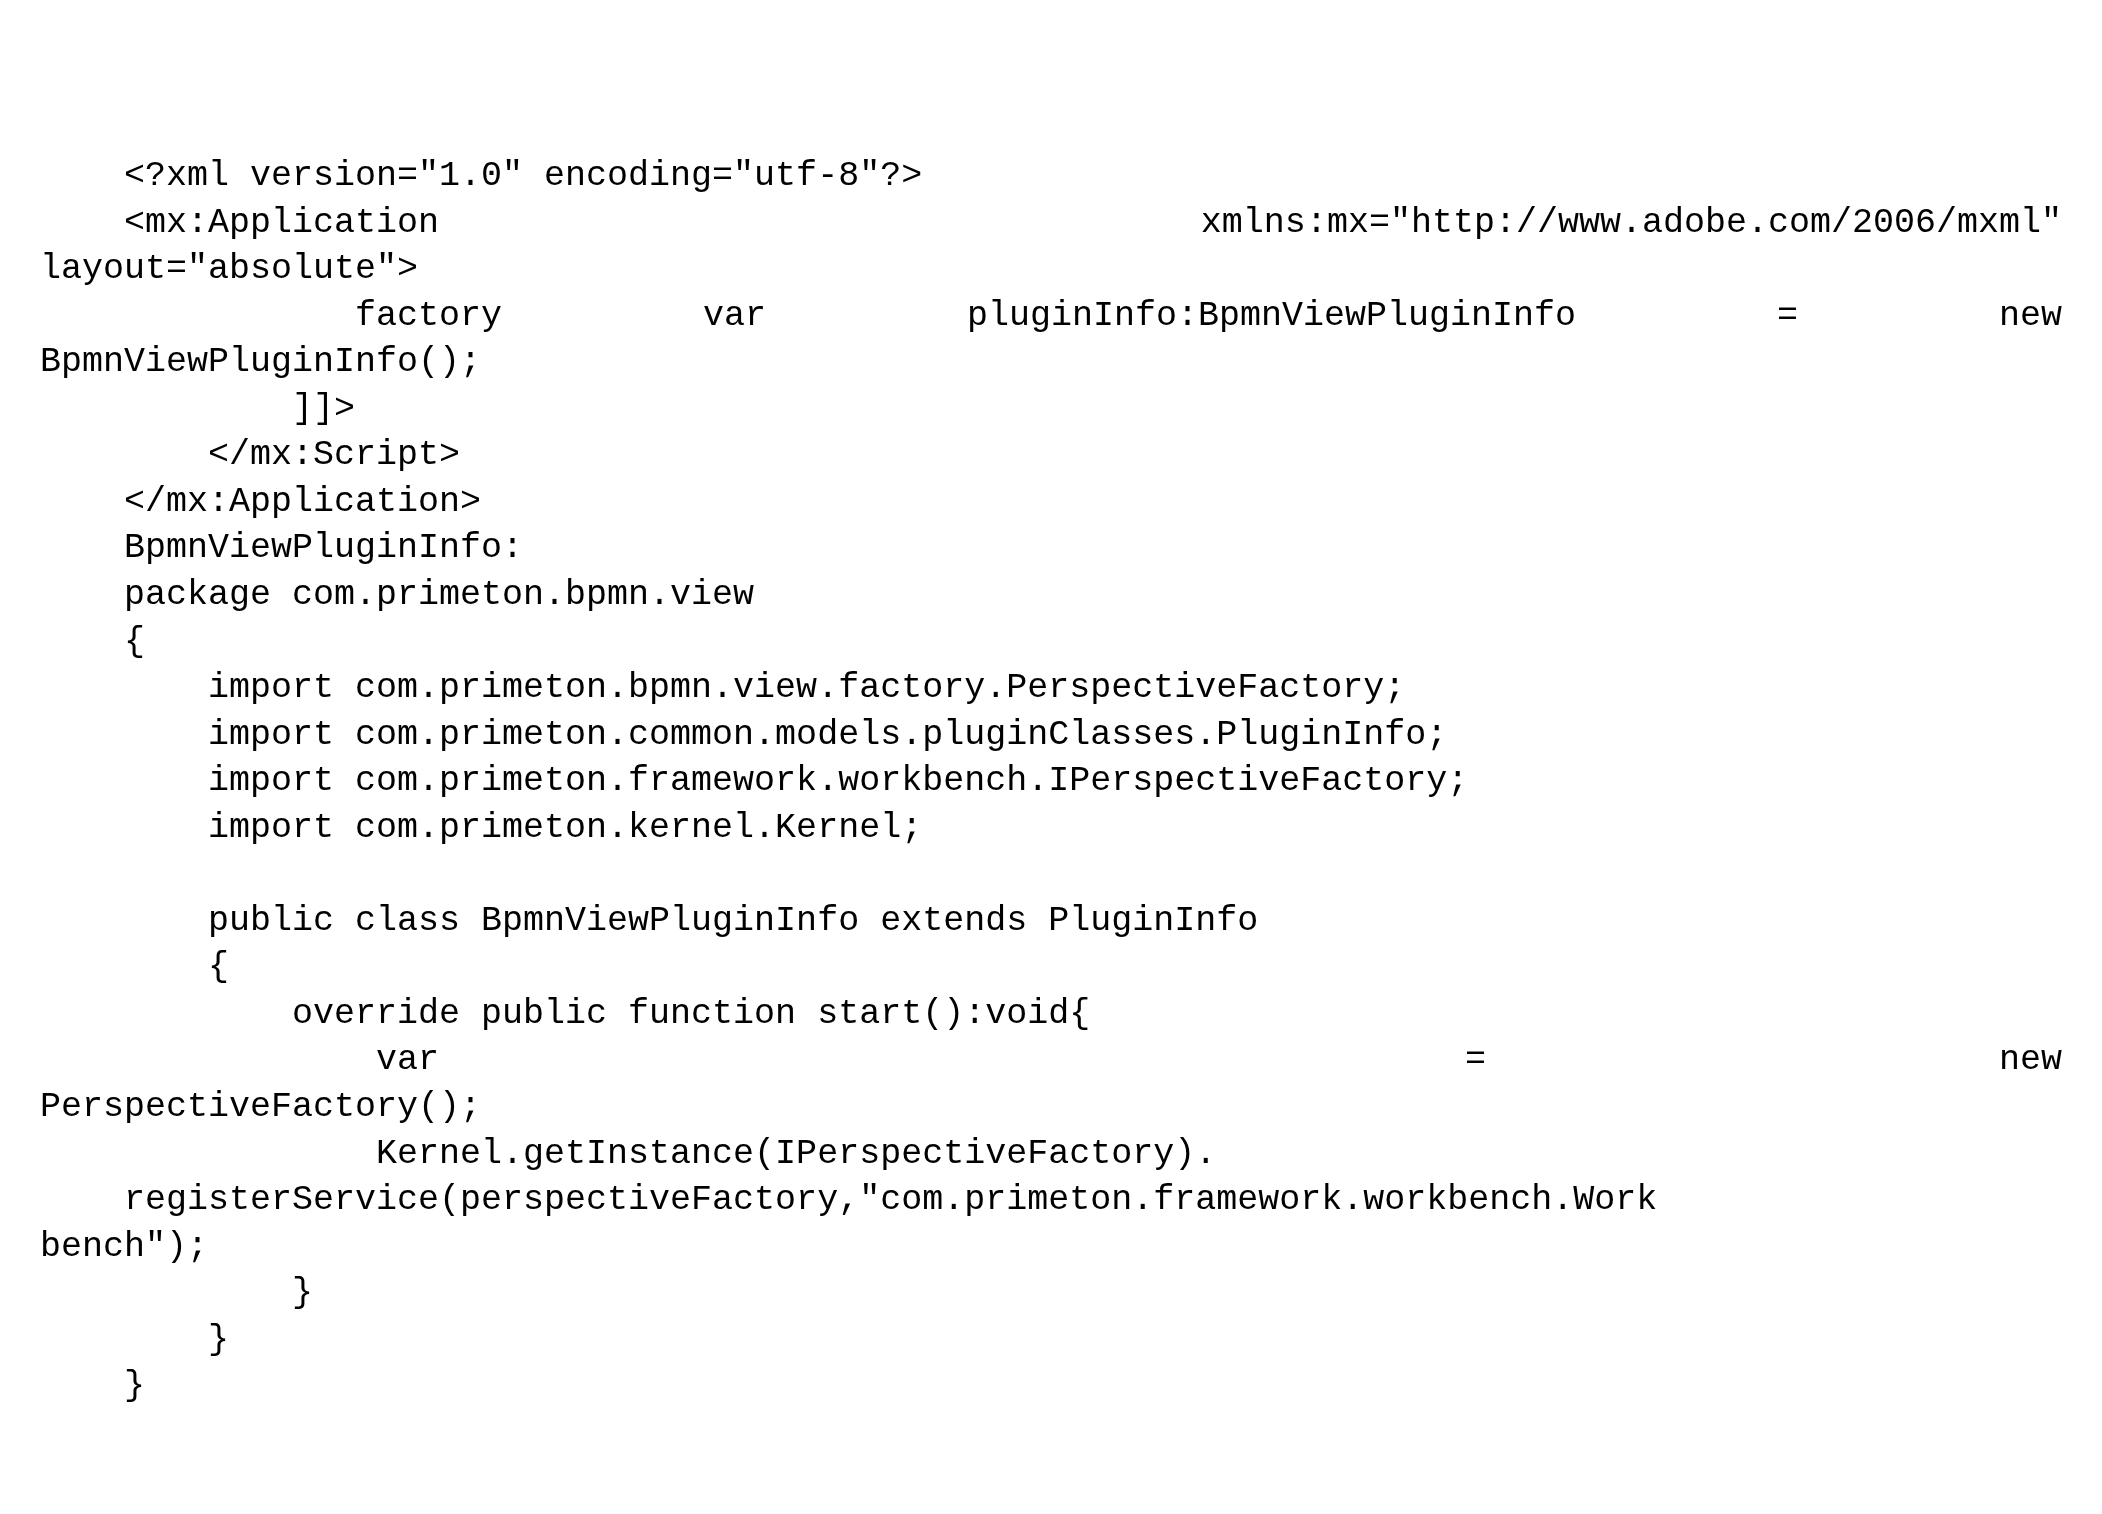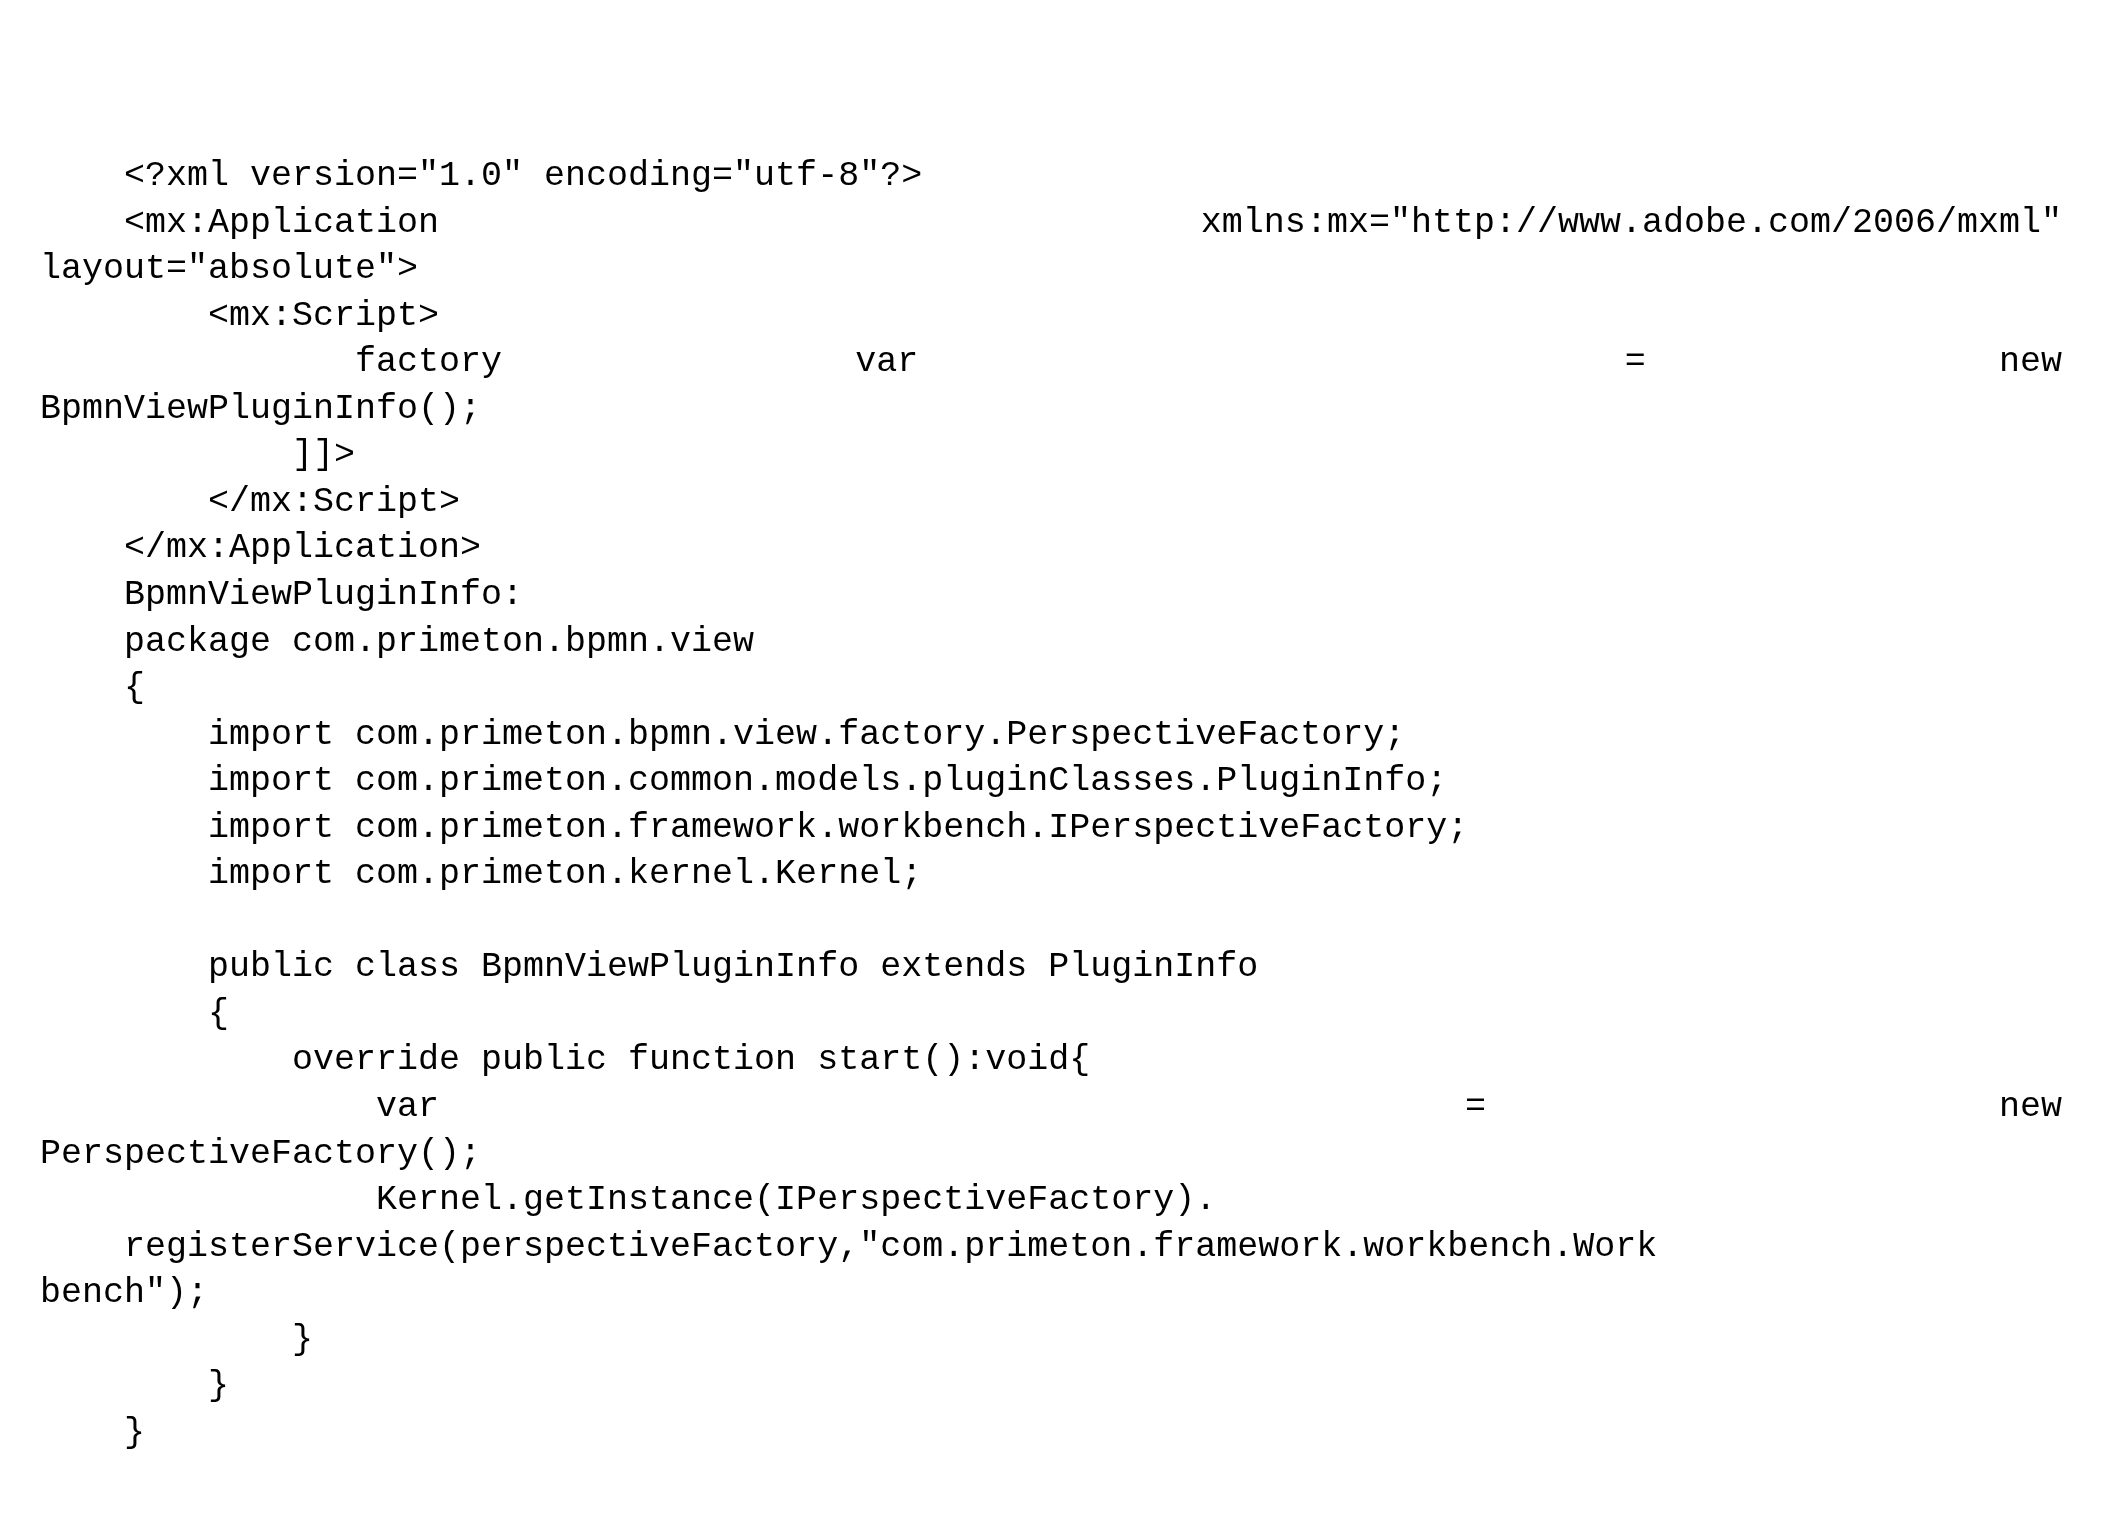--- a/index.html
+++ b/index.html
@@ -35,26 +35,27 @@
 </style>
 </head>
 <body>
 
 <div class="page">
   <div id="code-container"><div class="code-line">    &lt;?xml version="1.0" encoding="utf-8"?&gt;</div><div class="code-line justify">
         <span class="seg">    </span>
         <span class="seg">&lt;mx:Application</span>
         <span class="gap"></span>
         <span class="seg">xmlns:mx="http://www.adobe.com/2006/mxml"</span>
-      </div><div class="code-line">layout="absolute"&gt;</div><div class="code-line">        &lt;mx:Script&gt;</div><div class="code-line justify">
+      </div><div class="code-line">layout="absolute"&gt;</div><div class="code-line justify">
         <span class="seg">               </span>
         <span class="seg">factory</span>
         <span class="gap"></span>
         <span class="seg">var</span>
         <span class="gap"></span>
+        <span class="seg">pluginInfo:BpmnViewPluginInfo</span>
         <span class="gap"></span>
         <span class="seg">=</span>
         <span class="gap"></span>
         <span class="seg">new</span>
       </div><div class="code-line">BpmnViewPluginInfo();</div><div class="code-line">            ]]&gt;</div><div class="code-line">        &lt;/mx:Script&gt;</div><div class="code-line">    &lt;/mx:Application&gt;</div><div class="code-line">    BpmnViewPluginInfo:</div><div class="code-line">    package com.primeton.bpmn.view</div><div class="code-line">    {</div><div class="code-line">        import com.primeton.bpmn.view.factory.PerspectiveFactory;</div><div class="code-line">        import com.primeton.common.models.pluginClasses.PluginInfo;</div><div class="code-line">        import com.primeton.framework.workbench.IPerspectiveFactory;</div><div class="code-line">        import com.primeton.kernel.Kernel;</div><div class="code-line"> </div><div class="code-line">        public class BpmnViewPluginInfo extends PluginInfo</div><div class="code-line">        {</div><div class="code-line">            override public function start():void{</div><div class="code-line justify">
         <span class="seg">                </span>
         <span class="seg">var</span>
         <span class="gap"></span>
         <span class="gap"></span>
         <span class="seg">=</span>

